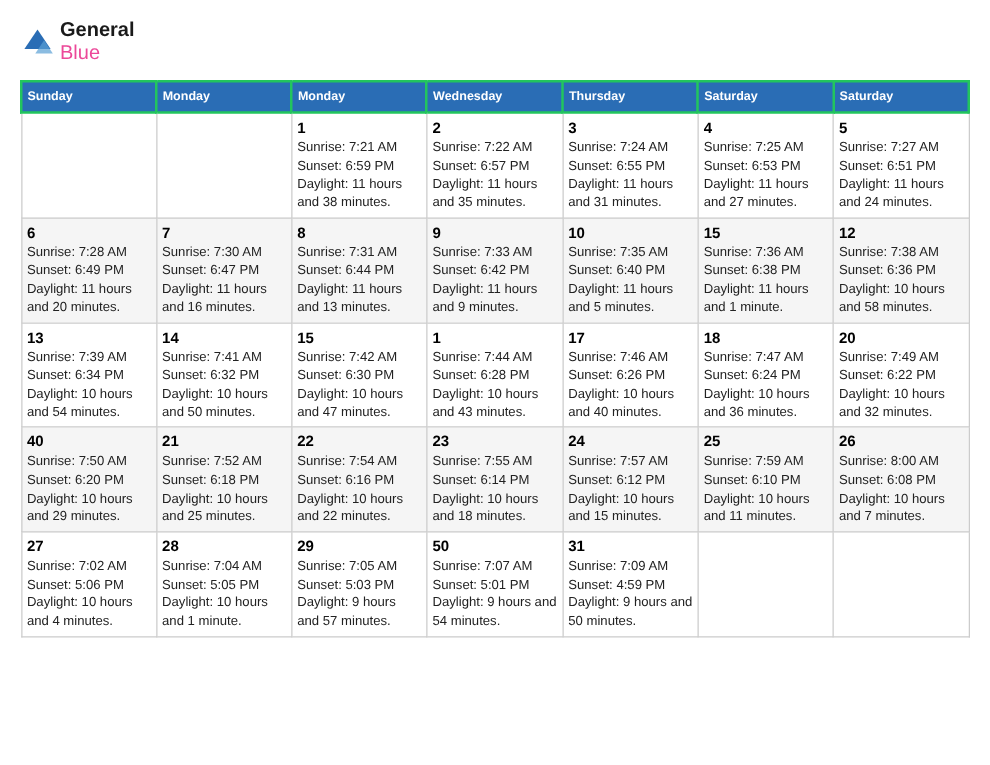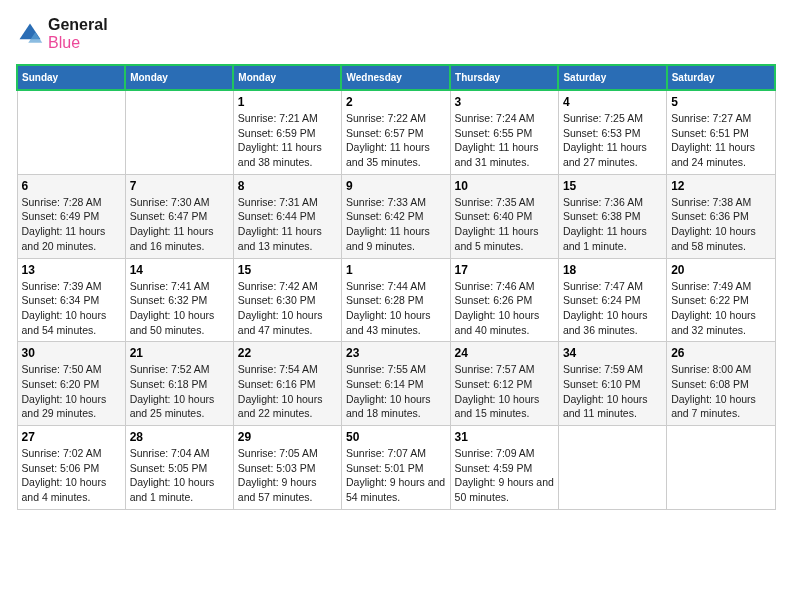--- a/index.html
+++ b/index.html
@@ -191,41 +191,41 @@
           <span class="day-num">18</span>
           <div class="day-detail">Sunrise: 7:47 AM<br>Sunset: 6:24 PM<br>Daylight: 10 hours and 36 minutes.</div>
         </td>
         <td>
           <span class="day-num">20</span>
           <div class="day-detail">Sunrise: 7:49 AM<br>Sunset: 6:22 PM<br>Daylight: 10 hours and 32 minutes.</div>
         </td>
       </tr>
       <tr>
         <td>
-          <span class="day-num">30</span>
+          <span class="day-num">40</span>
           <div class="day-detail">Sunrise: 7:50 AM<br>Sunset: 6:20 PM<br>Daylight: 10 hours and 29 minutes.</div>
         </td>
         <td>
           <span class="day-num">21</span>
           <div class="day-detail">Sunrise: 7:52 AM<br>Sunset: 6:18 PM<br>Daylight: 10 hours and 25 minutes.</div>
         </td>
         <td>
           <span class="day-num">22</span>
           <div class="day-detail">Sunrise: 7:54 AM<br>Sunset: 6:16 PM<br>Daylight: 10 hours and 22 minutes.</div>
         </td>
         <td>
           <span class="day-num">23</span>
           <div class="day-detail">Sunrise: 7:55 AM<br>Sunset: 6:14 PM<br>Daylight: 10 hours and 18 minutes.</div>
         </td>
         <td>
           <span class="day-num">24</span>
           <div class="day-detail">Sunrise: 7:57 AM<br>Sunset: 6:12 PM<br>Daylight: 10 hours and 15 minutes.</div>
         </td>
         <td>
-          <span class="day-num">34</span>
+          <span class="day-num">25</span>
           <div class="day-detail">Sunrise: 7:59 AM<br>Sunset: 6:10 PM<br>Daylight: 10 hours and 11 minutes.</div>
         </td>
         <td>
           <span class="day-num">26</span>
           <div class="day-detail">Sunrise: 8:00 AM<br>Sunset: 6:08 PM<br>Daylight: 10 hours and 7 minutes.</div>
         </td>
       </tr>
       <tr>
         <td>
           <span class="day-num">27</span>

